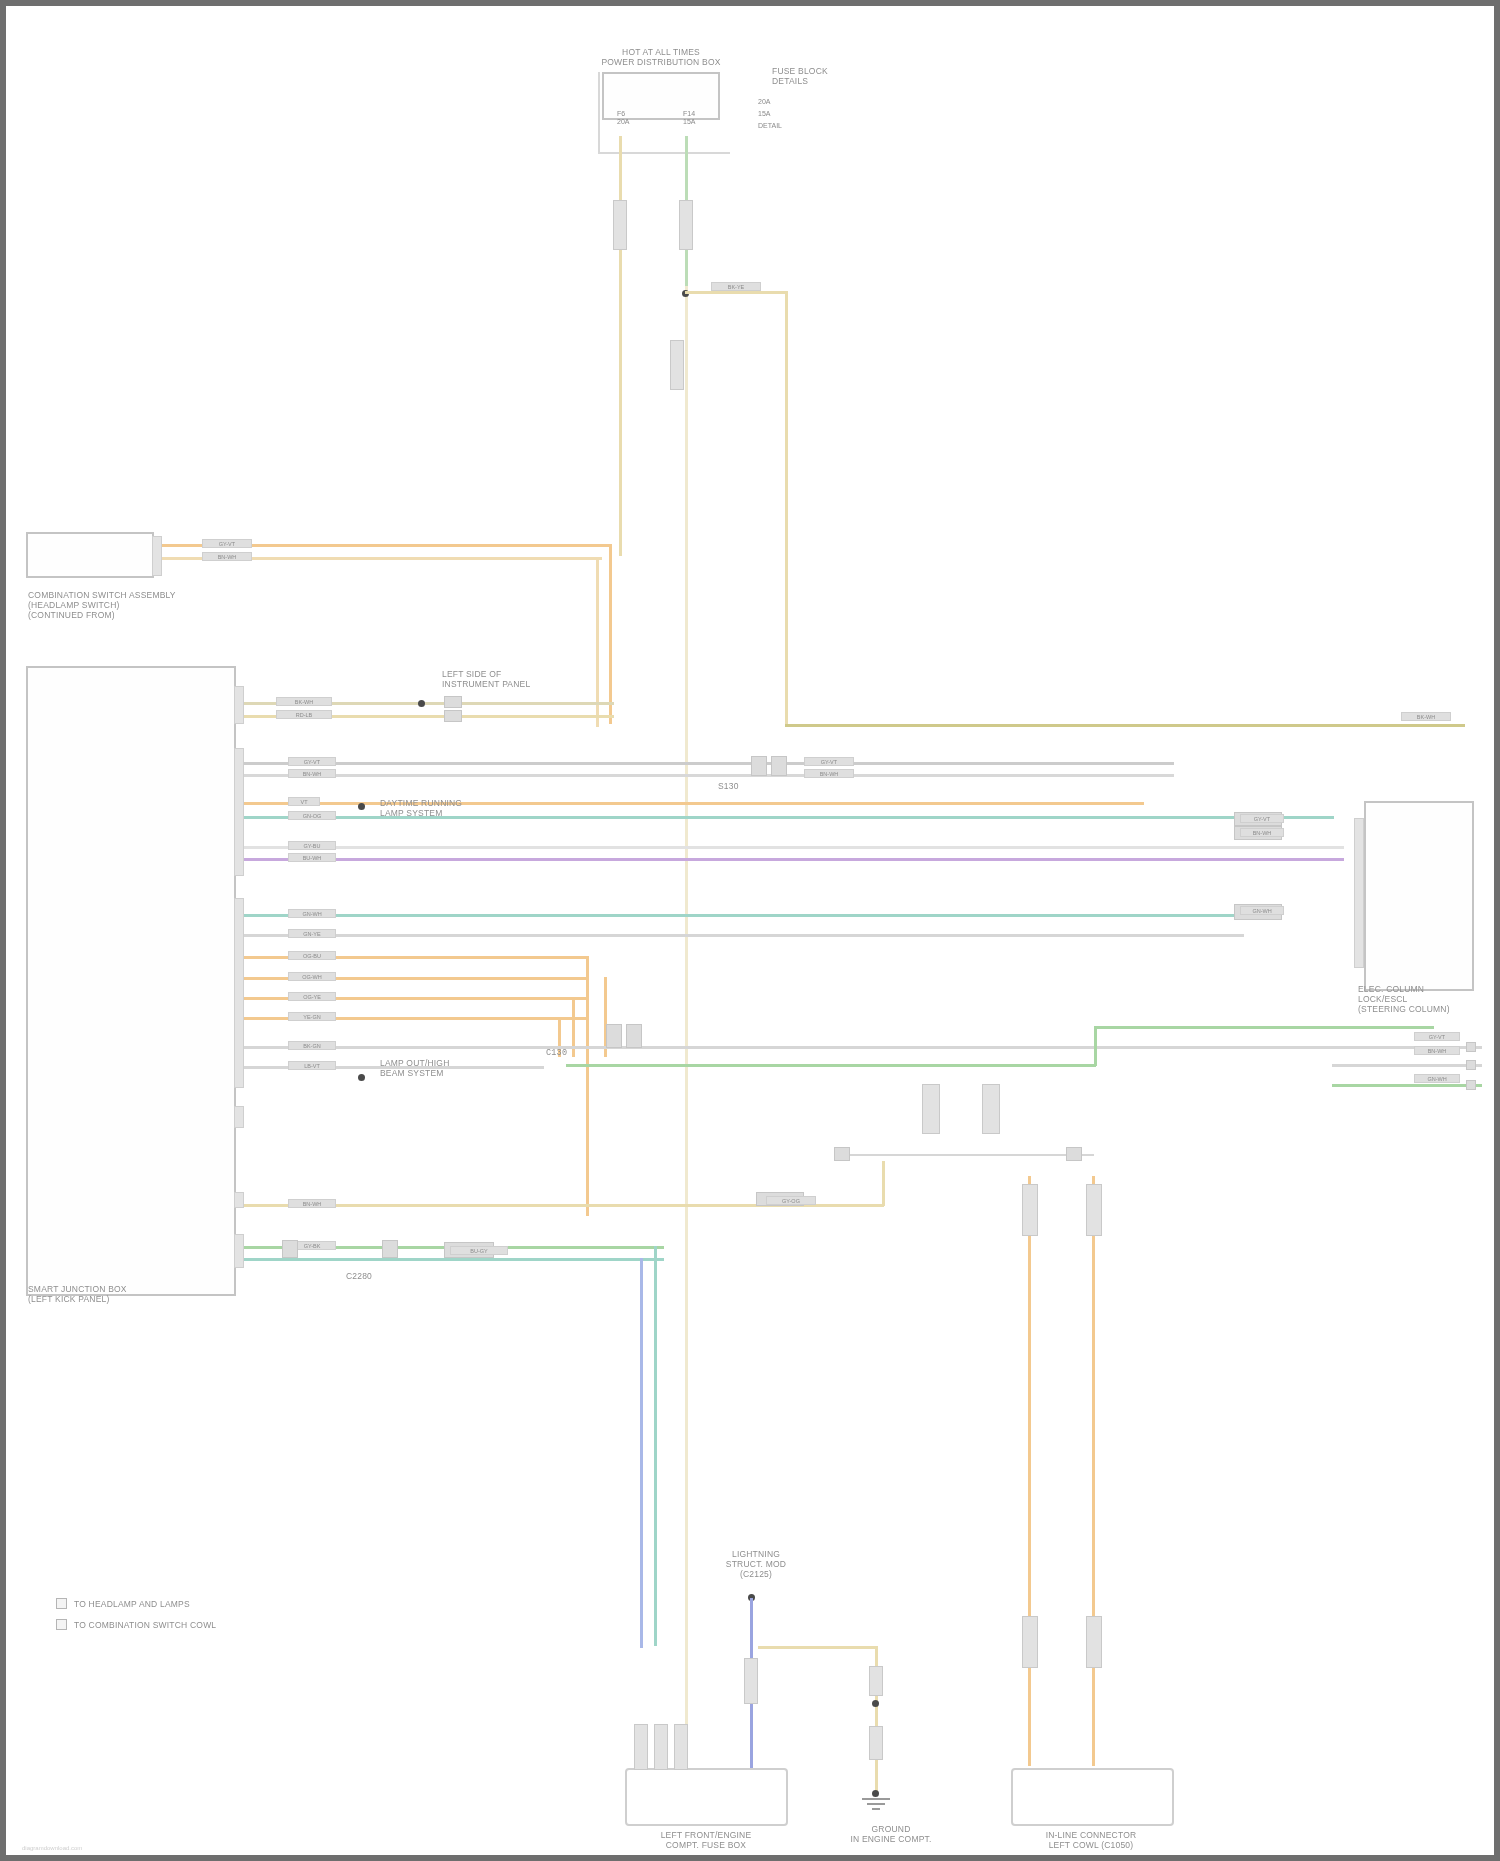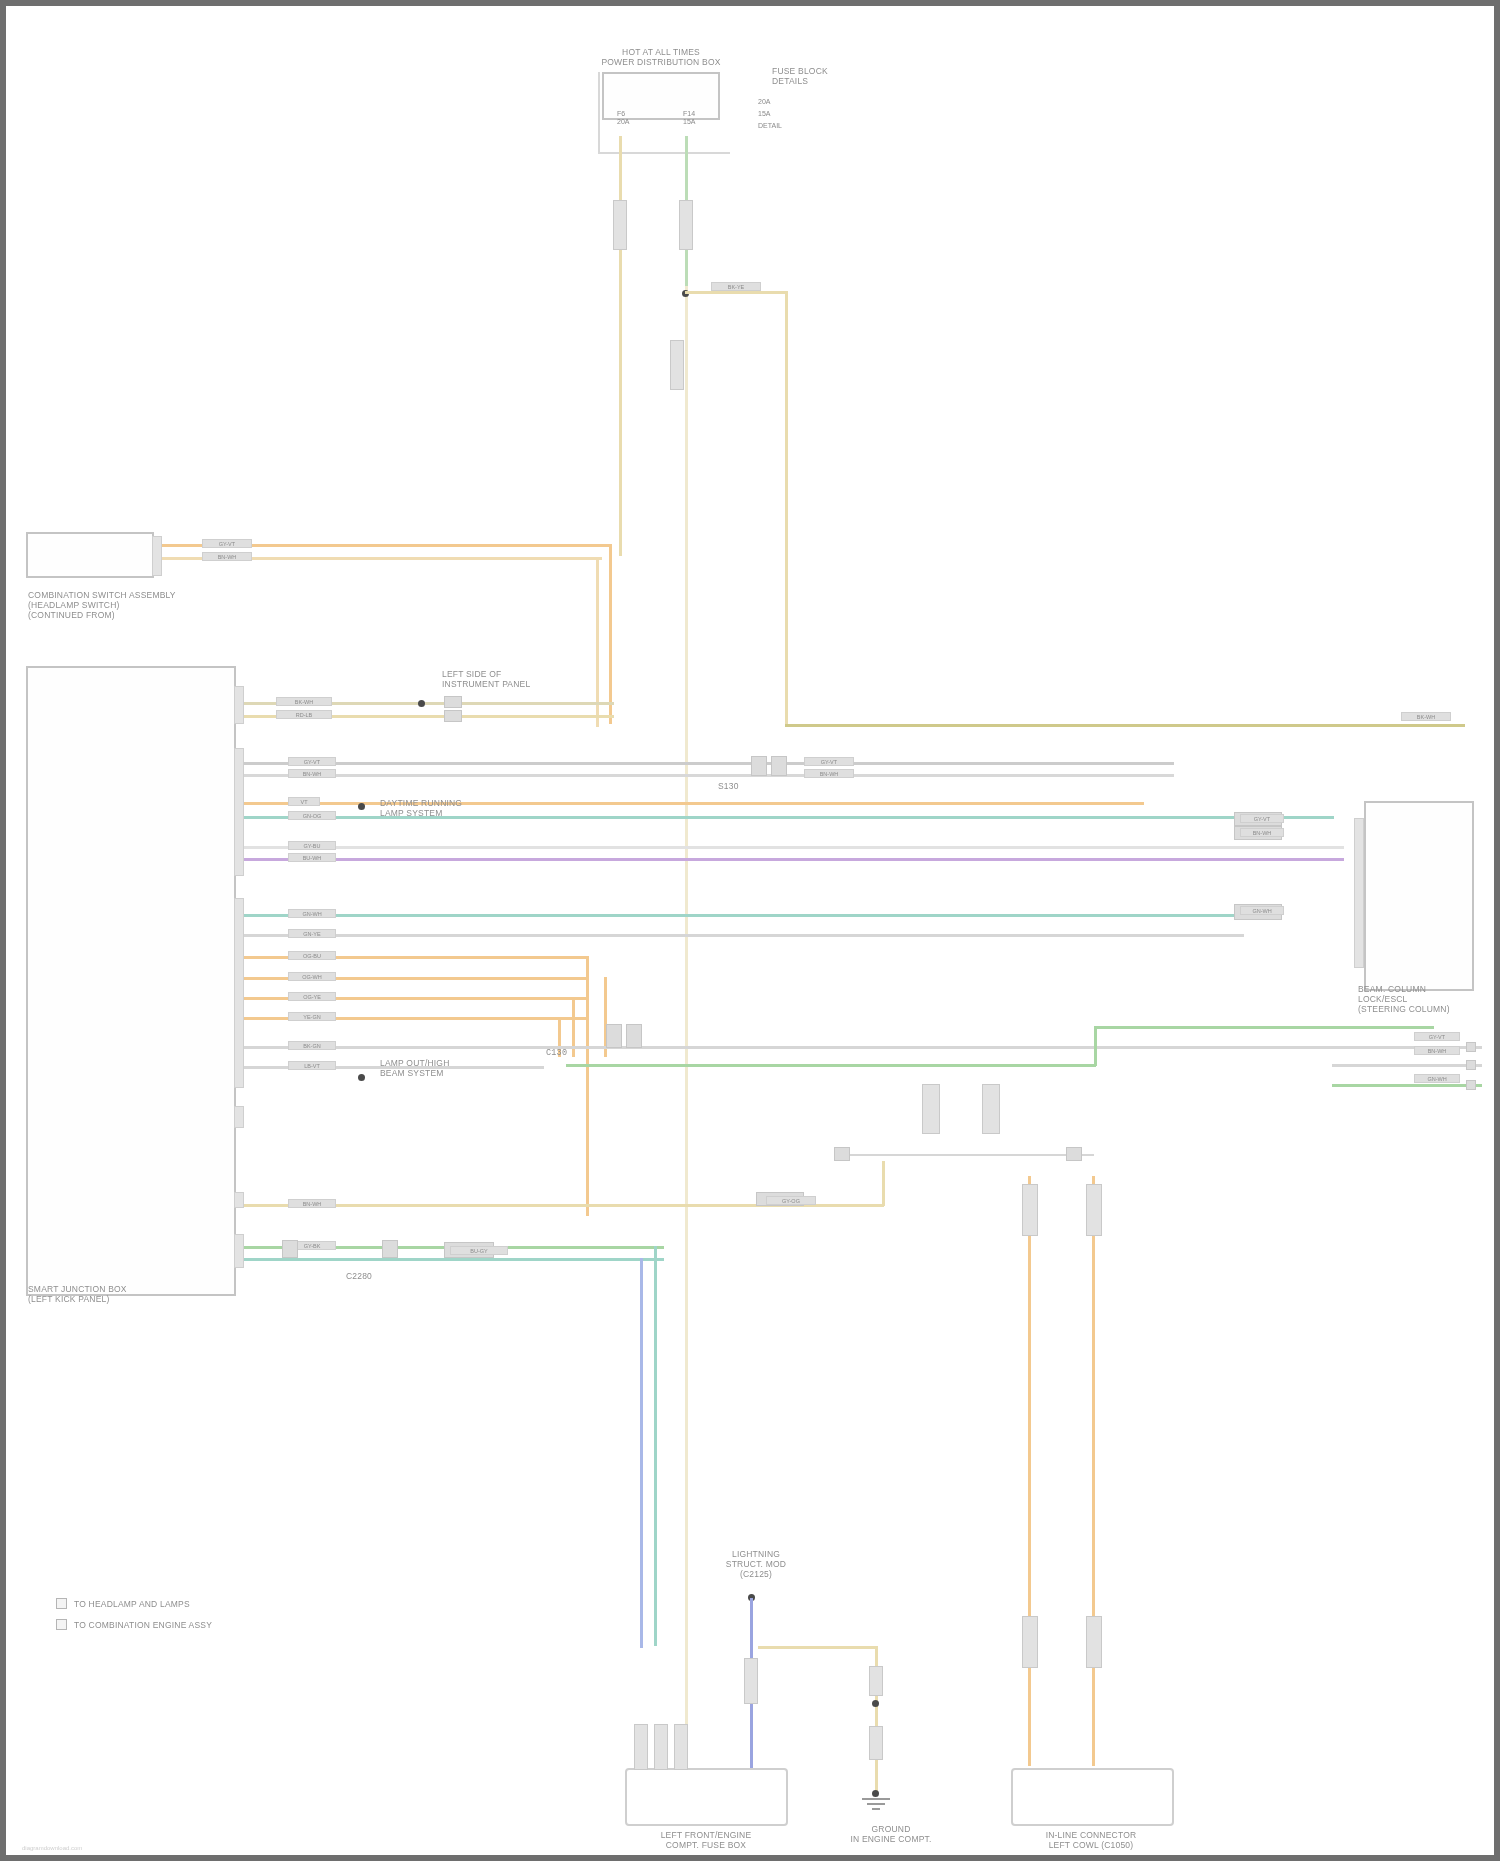--- a/index.html
+++ b/index.html
@@ -185,21 +185,21 @@
   <div class="conn" style="left:438px;top:1236px;width:50px;height:16px;"></div>
   <div class="tag" style="left:444px;top:1240px;width:58px;">BU-GY</div>
   <div class="cap" style="left:340px;top:1265px;width:60px;">C2280</div>
   <div class="conn" style="left:276px;top:1234px;width:16px;height:18px;"></div>
   <div class="conn" style="left:376px;top:1234px;width:16px;height:18px;"></div>
 
   <div class="w v" style="left:648px;top:1240px;height:400px;background:#9fd5c8;"></div>
   <div class="w v" style="left:634px;top:1252px;height:390px;background:#a9b8e8;"></div>
 
   <div class="modbox" style="left:1358px;top:795px;width:110px;height:190px;"></div>
-  <div class="cap" style="left:1352px;top:978px;width:140px;">BEAM. COLUMN
+  <div class="cap" style="left:1352px;top:978px;width:140px;">ELEC. COLUMN
 LOCK/ESCL
 (STEERING COLUMN)</div>
   <div class="pinstrip" style="left:1348px;top:812px;height:150px;"></div>
 
   <div class="conn" style="left:1228px;top:806px;width:48px;height:14px;"></div>
   <div class="conn" style="left:1228px;top:820px;width:48px;height:14px;"></div>
   <div class="conn" style="left:1228px;top:898px;width:48px;height:16px;"></div>
   <div class="tag" style="left:1234px;top:808px;width:44px;">GY-VT</div>
   <div class="tag" style="left:1234px;top:822px;width:44px;">BN-WH</div>
   <div class="tag" style="left:1234px;top:900px;width:44px;">GN-WH</div>
@@ -251,18 +251,18 @@
     <line x1="14" y1="13" x2="22" y2="13" stroke="#9a9a9a" stroke-width="2"></line>
   </svg>
 
   <div class="shell" style="left:1005px;top:1762px;width:163px;height:58px;"></div>
   <div class="cap c" style="left:985px;top:1824px;width:200px;">IN-LINE CONNECTOR
 LEFT COWL (C1050)</div>
 
   <div class="legendbox" style="left:50px;top:1592px;"></div>
   <div class="cap" style="left:68px;top:1593px;width:240px;">TO HEADLAMP AND LAMPS</div>
   <div class="legendbox" style="left:50px;top:1613px;"></div>
-  <div class="cap" style="left:68px;top:1614px;width:240px;">TO COMBINATION ENGINE ASSY</div>
+  <div class="cap" style="left:68px;top:1614px;width:240px;">TO COMBINATION SWITCH COWL</div>
 
   <div class="wm">diagramdownload.com</div>
 
  </div>
 </div>
 
 </body></html>

